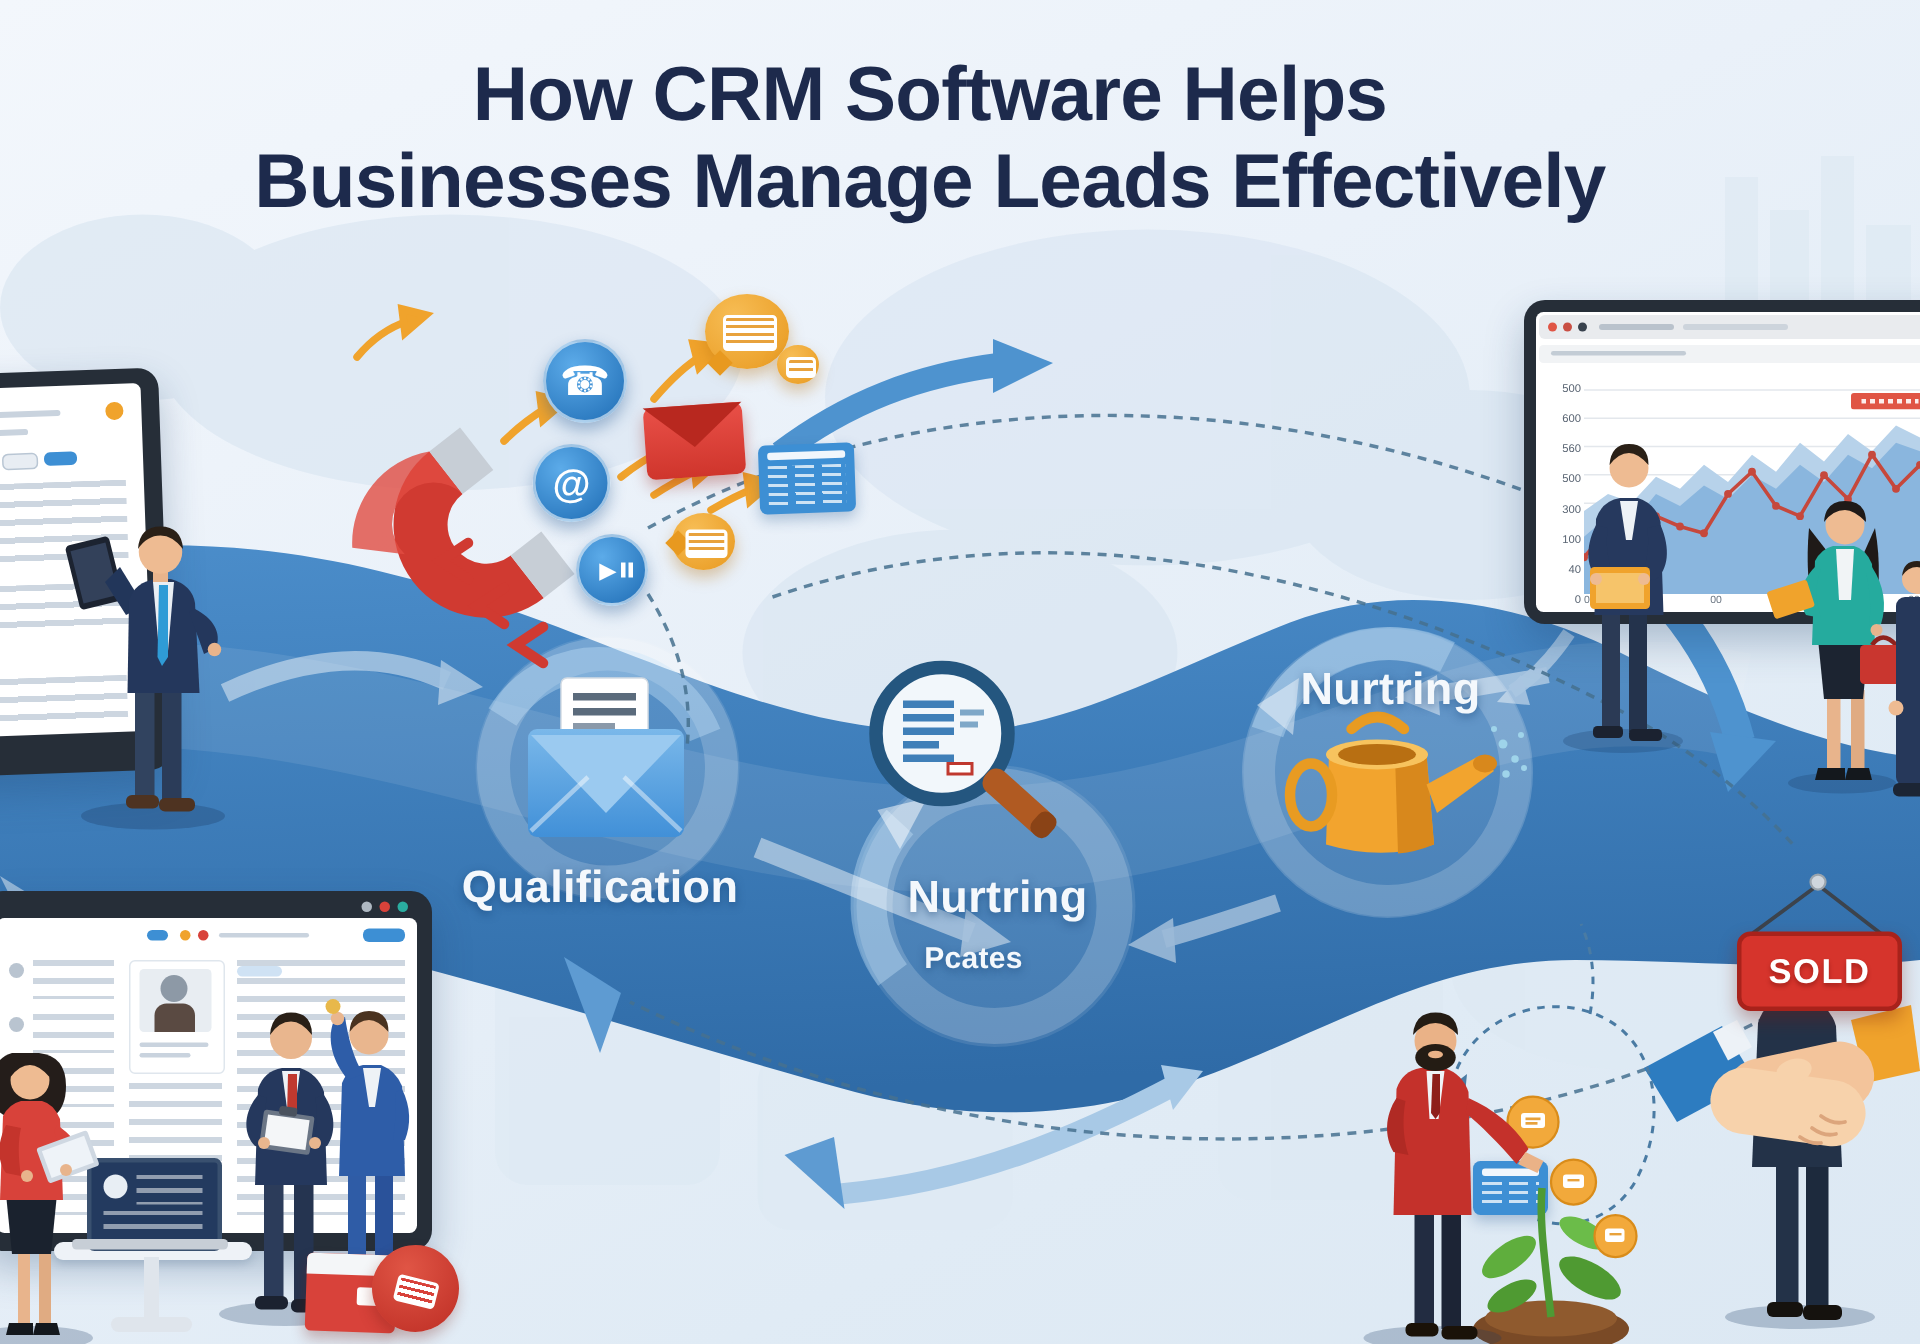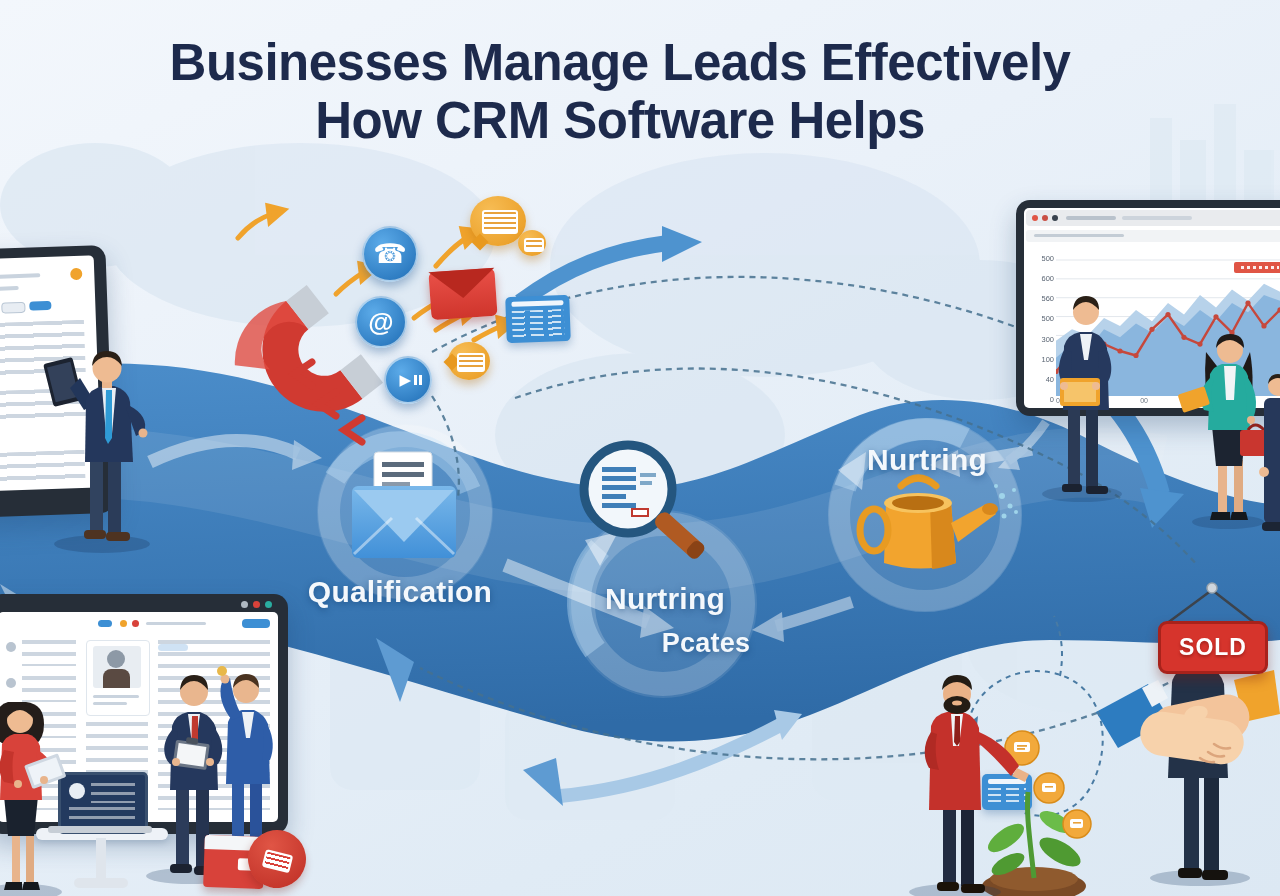--- a/index.html
+++ b/index.html
@@ -579,26 +579,26 @@
 
   <div class="abs prop" style="left:204px;top:836px;width:60px;height:52px;background:#d8423a;border-radius:4px;transform:rotate(2deg);box-shadow:0 5px 9px rgba(120,30,20,.3);">
     <div style="position:absolute;left:0;top:0;width:100%;height:14px;background:#f4f6f8;border-radius:4px 4px 0 0;"></div>
     <div style="position:absolute;right:6px;top:22px;width:20px;height:12px;background:#fff;border-radius:2px;"></div>
   </div>
   <div class="abs prop" style="left:248px;top:830px;width:58px;height:58px;border-radius:50%;background:radial-gradient(circle at 35% 30%,#e05545,#bd2d24);transform:rotate(14deg);box-shadow:0 5px 9px rgba(120,30,20,.3);">
     <div style="position:absolute;left:16px;top:22px;width:24px;height:14px;background:#fff;border-radius:3px;background-image:repeating-linear-gradient(180deg,#d8423a 0 2px,#fff 2px 5px);border:2px solid #fff;"></div>
   </div>
 
   <div class="title">
+    <div>How CRM Software Helps</div>
     <div>Businesses Manage Leads Effectively</div>
-    <div>How CRM Software Helps</div>
   </div>
 
   <div class="label" style="left:255px;top:575px;width:290px;font-size:30px;">Qualification</div>
   <div class="label" style="left:530px;top:582px;width:270px;font-size:30px;">Nurtring</div>
-  <div class="label" style="left:571px;top:628px;width:270px;font-size:27px;">Pcates</div>
+  <div class="label" style="left:514px;top:628px;width:270px;font-size:20px;">Pcates</div>
   <div class="label" style="left:790px;top:443px;width:274px;font-size:30px;">Nurtring</div>
 
   <div class="sold">
     <span>SOLD</span>
   </div>
 
 </div>
 
 </body></html>

